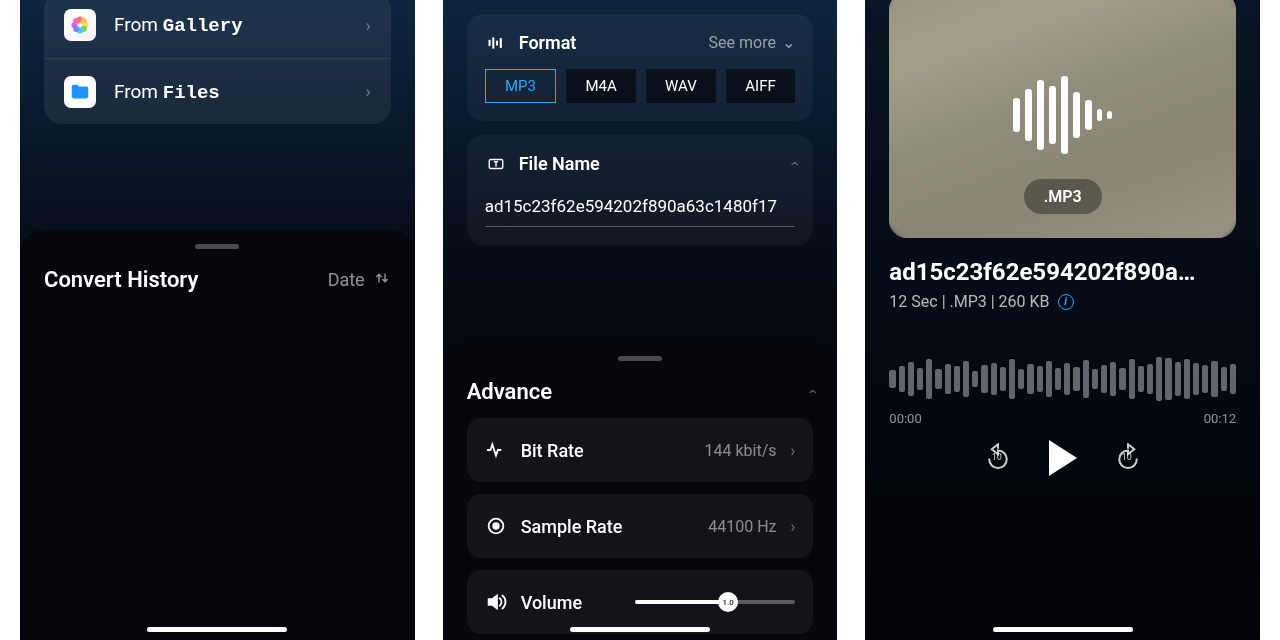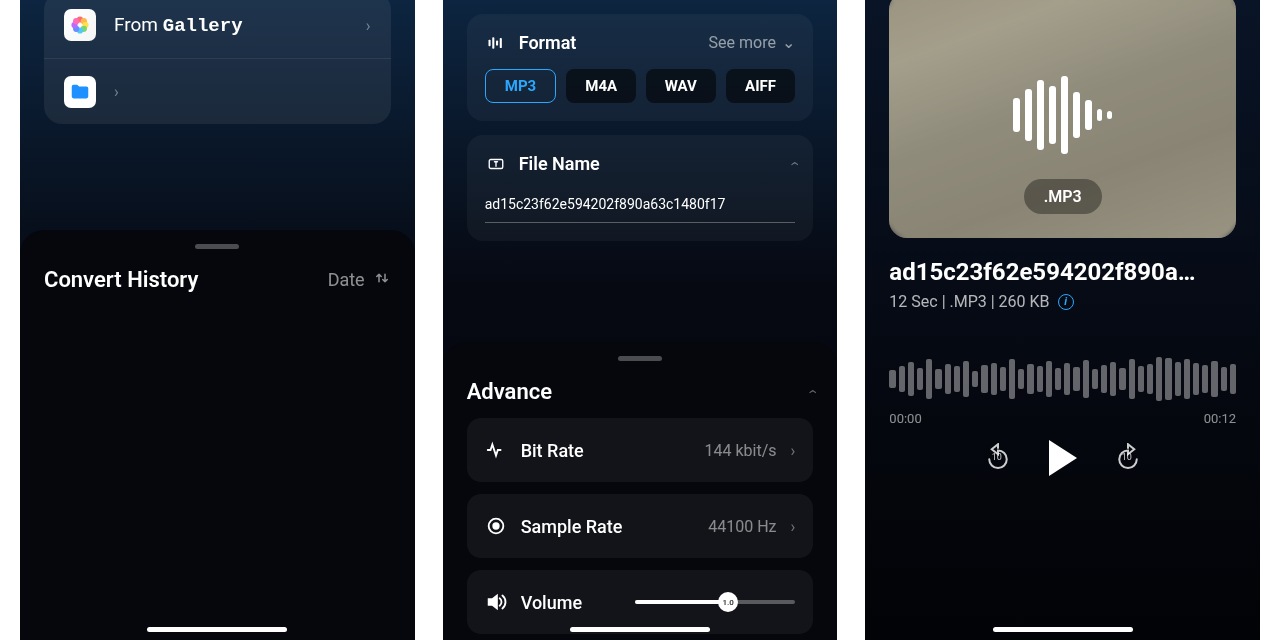--- a/index.html
+++ b/index.html
@@ -57,28 +57,28 @@
   
   .section {
     margin: 0 24px 14px; background: rgba(255,255,255,0.045);
     border-radius: 16px; padding: 18px 18px;
   }
   .sec-head { display: flex; align-items: center; gap: 12px; margin-bottom: 16px; }
   .sec-title { font-size: 18px; font-weight: 600; flex: 1; }
   .see-more { color: rgba(255,255,255,0.55); font-size: 16px; display: flex; align-items: flex-end; gap: 6px; }
   .format-row { display: flex; gap: 10px; }
   .fmt {
-    flex: 1; height: 34px; border-radius: 8px;
+    flex: 1; height: 34px; border-radius: 0;
     background: rgba(0,0,0,0.55); display: flex; align-items: center; justify-content: center;
-    font-size: 15px; font-weight: 700; color: #fff;
+    font-size: 15px; font-weight: 400; color: #fff;
   }
   .fmt.active { background: transparent; border: 1.5px solid #2aa8ff; color: #2aa8ff; }
   .fn-input {
     width: 100%; background: transparent; border: none; border-bottom: 1px solid rgba(255,255,255,0.3);
-    color: #fff; font-size: 14px; padding: 6px 0 10px; outline: none;
+    color: #fff; font-size: 17px; padding: 6px 0 10px; outline: none;
   }
   .adv-head { display: flex; align-items: center; padding: 0 24px 14px; margin-top: 14px; }
   .adv-title { font-size: 22px; font-weight: 600; flex: 1; }
   .adv-item {
     margin: 0 24px 12px; height: 64px; border-radius: 14px;
     background: rgba(255,255,255,0.055); display: flex; align-items: center;
     padding: 0 18px; gap: 14px;
   }
   .adv-label { font-size: 18px; font-weight: 500; flex: 1; }
   .adv-val { color: rgba(255,255,255,0.5); font-size: 16px; }
@@ -135,20 +135,23 @@
       <div class="src-label">
         <span>From </span><b>Gallery</b>
       </div>
       <span class="chev">›</span>
     </div>
     <div class="src-row">
       <div class="app-icon files-icon">
         <svg width="22" height="22" viewBox="0 0 24 24">
             <path fill="#1e90ff" d="M3 6a2 2 0 0 1 2-2h4l2 2h8a2 2 0 0 1 2 2v9a2 2 0 0 1-2 2H5a2 2 0 0 1-2-2V6z"></path>
           </svg>
+      </div>
+      <div class="src-label">
+        <span>From </span><b>Files</b>
       </div>
       <span class="chev">›</span>
     </div>
   </div>
 
   <div class="sheet sheet1">
     <div class="sheet-handle"></div>
     <div class="sheet-head">
       <div class="sheet-title">Convert History</div>
       <div class="date-sort">

